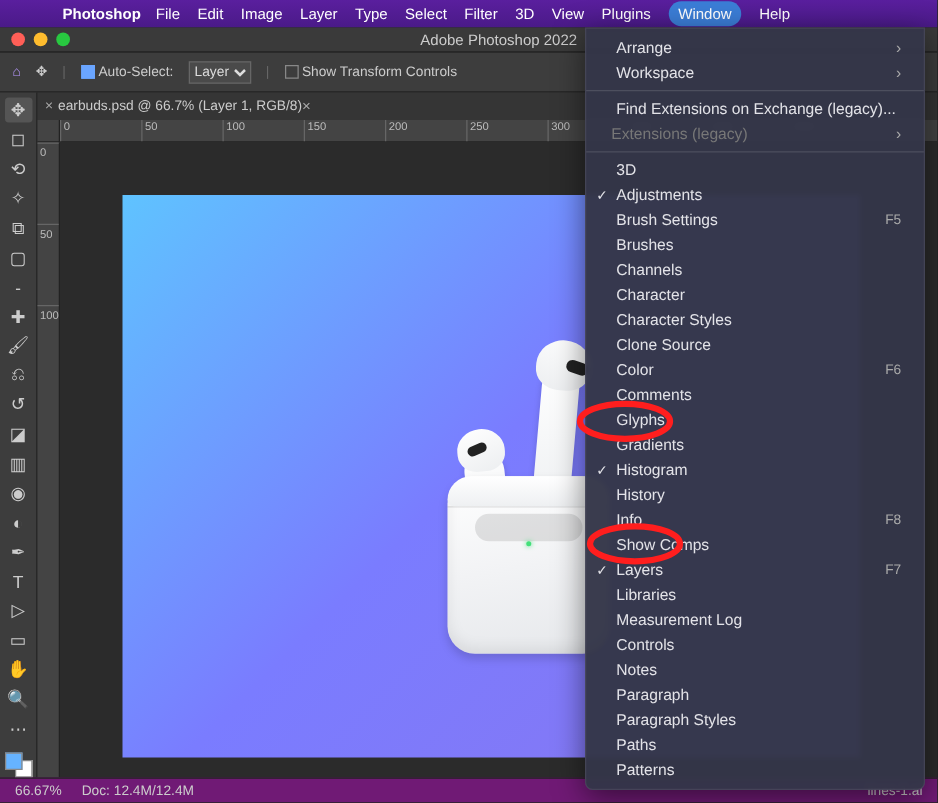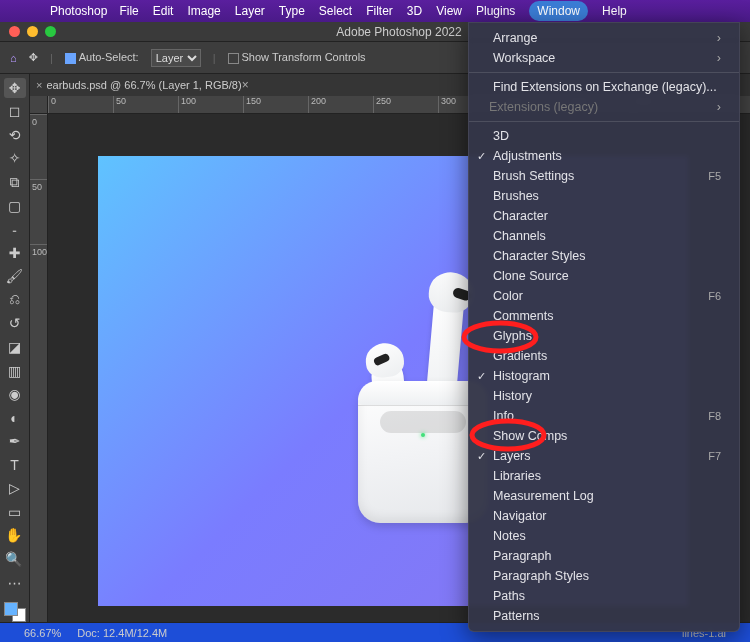--- a/index.html
+++ b/index.html
@@ -1,20 +1,20 @@
 <!DOCTYPE html>
 <html><head>
 <meta charset="utf-8">
 <style>
 * { margin: 0; padding: 0; box-sizing: border-box; font-family: -apple-system, BlinkMacSystemFont, "Segoe UI", sans-serif; }
 body { width: 750px; height: 642px; overflow: hidden; background: #1e1e1e; position: relative; }
 
 .menubar { height: 22px; background: linear-gradient(180deg, #5a1f9e 0%, #4a1a88 100%); display: flex; align-items: center; padding: 0 8px; font-size: 12px; color: #fff; }
 .menubar .apple { margin-right: 10px; }
-.menubar .appname { font-weight: 400; margin-right: 12px; padding-left: 32px; }
+.menubar .appname { font-weight: 700; margin-right: 12px; padding-left: 32px; }
 .menubar .mitem { margin-right: 14px; cursor: default; }
 .menubar .mitem.active { background: #3b7dd6; padding: 3px 8px; border-radius: 10px; }
 
 .titlebar { height: 20px; background: #3a3a3a; display: flex; align-items: center; position: relative; border-bottom: 1px solid #222; }
 .traffic { display: flex; gap: 7px; margin-left: 9px; }
 .dot { width: 11px; height: 11px; border-radius: 50%; }
 .dot.r { background: #ff5f57; }
 .dot.y { background: #febc2e; }
 .dot.g { background: #28c840; }
 .titlebar .title { position: absolute; left: 50%; transform: translateX(-50%); color: #ccc; font-size: 12px; top: 3px; margin-left: 24px; }
@@ -59,21 +59,21 @@
 
 .pod { position: absolute; background: linear-gradient(170deg, #fff 0%, #eef0f2 100%); box-shadow: 0 2px 5px rgba(0,0,0,0.15); }
 .pod.left { top: 55px; left: 35px; width: 32px; height: 60px; border-radius: 16px 16px 10px 10px; transform: rotate(-6deg); }
 .pod.left .head { position: absolute; top: -18px; left: -4px; width: 38px; height: 34px; background: linear-gradient(160deg,#fff,#eceef0); border-radius: 50% 50% 42% 42%; }
 .pod.left .grill { position: absolute; top: -6px; left: 4px; width: 16px; height: 8px; background: #222; border-radius: 5px; transform: rotate(-18deg); }
 
 .pod.right { top: -12px; left: 92px; width: 30px; height: 110px; border-radius: 15px 15px 10px 10px; transform: rotate(5deg); }
 .pod.right .head { position: absolute; top: -22px; left: -6px; width: 44px; height: 40px; background: linear-gradient(200deg,#fff,#eceef0); border-radius: 50% 50% 42% 42%; }
 .pod.right .grill { position: absolute; top: -6px; left: 18px; width: 18px; height: 10px; background: #222; border-radius: 6px; transform: rotate(14deg); }
 
-.status { position: absolute; bottom: 0; left: 0; right: 0; height: 20px; background: #1d4ed8; border-top: 1px solid #222; display: flex; align-items: center; font-size: 11px; color: #ccc; padding: 0 24px; gap: 16px; justify-content: space-between; }
+.status { position: absolute; bottom: 0; left: 0; right: 0; height: 20px; background: #701a75; border-top: 1px solid #222; display: flex; align-items: center; font-size: 11px; color: #ccc; padding: 0 12px; gap: 16px; justify-content: space-between; }
 
 .dropdown { position: absolute; top: 22px; left: 468px; width: 272px; background: rgba(52, 54, 72, 0.97); border: 1px solid rgba(255,255,255,0.08); border-radius: 0 0 6px 6px; box-shadow: 0 6px 24px rgba(0,0,0,0.5); color: #e3e3e8; font-size: 12.5px; padding: 5px 0; backdrop-filter: blur(2px); }
 .dropdown .row { display: flex; align-items: center; height: 20px; padding: 0 18px 0 24px; cursor: default; position: relative; }
 .dropdown .row .chk { position: absolute; left: 8px; font-size: 11px; }
 .dropdown .row .sc { margin-left: auto; color: #aaa; font-size: 11px; }
 .dropdown .row .arrow { margin-left: auto; color: #aaa; }
 .dropdown .row.disabled { color: #777; padding-left: 20px; }
 .dropdown .sep { height: 1px; background: rgba(255,255,255,0.13); margin: 4px 0; }
 
 .circled { position: absolute; }
@@ -215,24 +215,24 @@
       <span>Adjustments</span>
     </div>
     <div class="row">
       <span>Brush Settings</span>
       <span class="sc">F5</span>
     </div>
     <div class="row">
       <span>Brushes</span>
     </div>
     <div class="row">
+      <span>Channels</span>
+    </div>
+    <div class="row">
       <span>Character</span>
-    </div>
-    <div class="row">
-      <span>Channels</span>
     </div>
     <div class="row">
       <span>Character Styles</span>
     </div>
     <div class="row">
       <span>Clone Source</span>
     </div>
     <div class="row">
       <span>Color</span>
       <span class="sc">F6</span>
@@ -265,21 +265,21 @@
       <span>Layers</span>
       <span class="sc">F7</span>
     </div>
     <div class="row">
       <span>Libraries</span>
     </div>
     <div class="row">
       <span>Measurement Log</span>
     </div>
     <div class="row">
-      <span>Navigator</span>
+      <span>Controls</span>
     </div>
     <div class="row">
       <span>Notes</span>
     </div>
     <div class="row">
       <span>Paragraph</span>
     </div>
     <div class="row">
       <span>Paragraph Styles</span>
     </div>

